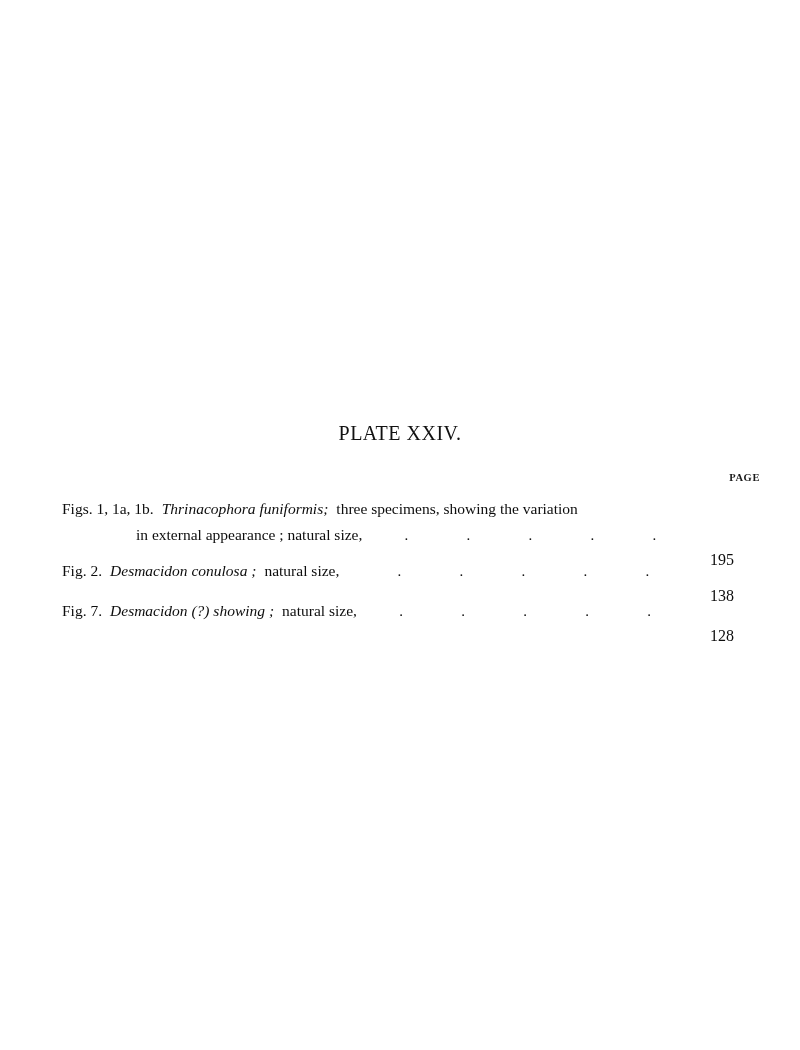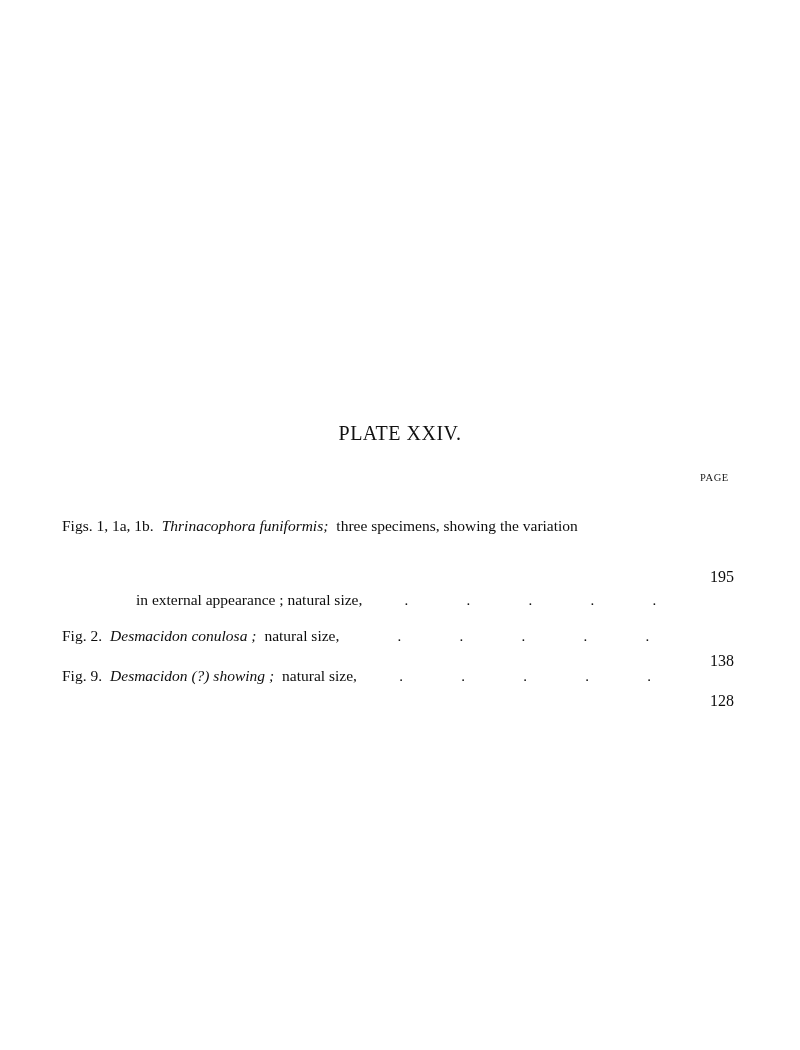--- a/index.html
+++ b/index.html
@@ -31,43 +31,42 @@
     letter-spacing: 0.5px;
     color: #111;
   }
   .page-col-head {
     position: absolute;
     top: 472px;
     left: 700px;
     width: 60px;
     font-size: 10.5px;
     letter-spacing: 0.6px;
-    font-weight: normal;
+    font-weight: bold;
     color: #1a1a1a;
-    text-align: left;
+    text-align: right;
   }
   .entries {
     position: absolute;
-    top: 513px;
+    top: 496px;
     left: 62px;
     width: 690px;
   }
   .entry {
     position: relative;
     margin-bottom: 14px;
     font-size: 15.5px;
     line-height: 26px;
   }
   .entry .line {
     position: relative;
     white-space: nowrap;
   }
   .entry .line.second {
     padding-left: 74px;
-    margin-top: 48px;
   }
   .figlabel {
     font-style: normal;
   }
   .sciname {
     font-style: italic;
   }
   .rest {
     font-style: normal;
   }
@@ -121,19 +120,19 @@
     <div class="entry">
       <div class="line">
         <span class="figlabel">Fig. 2.</span><span class="nbsp-gap"></span><span class="sciname">Desmacidon conulosa ;</span><span class="nbsp-gap"></span><span class="rest">natural size,</span><span class="leaders"><span class="dot">.</span><span class="dot">.</span><span class="dot">.</span><span class="dot">.</span><span class="dot">.</span></span>
       </div>
       <div class="pagenum">138</div>
     </div>
 
 
     <div class="entry">
       <div class="line">
-        <span class="figlabel">Fig. 9.</span><span class="nbsp-gap"></span><span class="sciname">Desmacidon (?) showing ;</span><span class="nbsp-gap"></span><span class="rest">natural size,</span><span class="leaders"><span class="dot short">.</span><span class="dot">.</span><span class="dot">.</span><span class="dot">.</span><span class="dot">.</span></span>
+        <span class="figlabel">Fig. 7.</span><span class="nbsp-gap"></span><span class="sciname">Desmacidon (?) showing ;</span><span class="nbsp-gap"></span><span class="rest">natural size,</span><span class="leaders"><span class="dot short">.</span><span class="dot">.</span><span class="dot">.</span><span class="dot">.</span><span class="dot">.</span></span>
       </div>
       <div class="pagenum">128</div>
     </div>
 
   </div>
 </div>
 
 </body></html>

